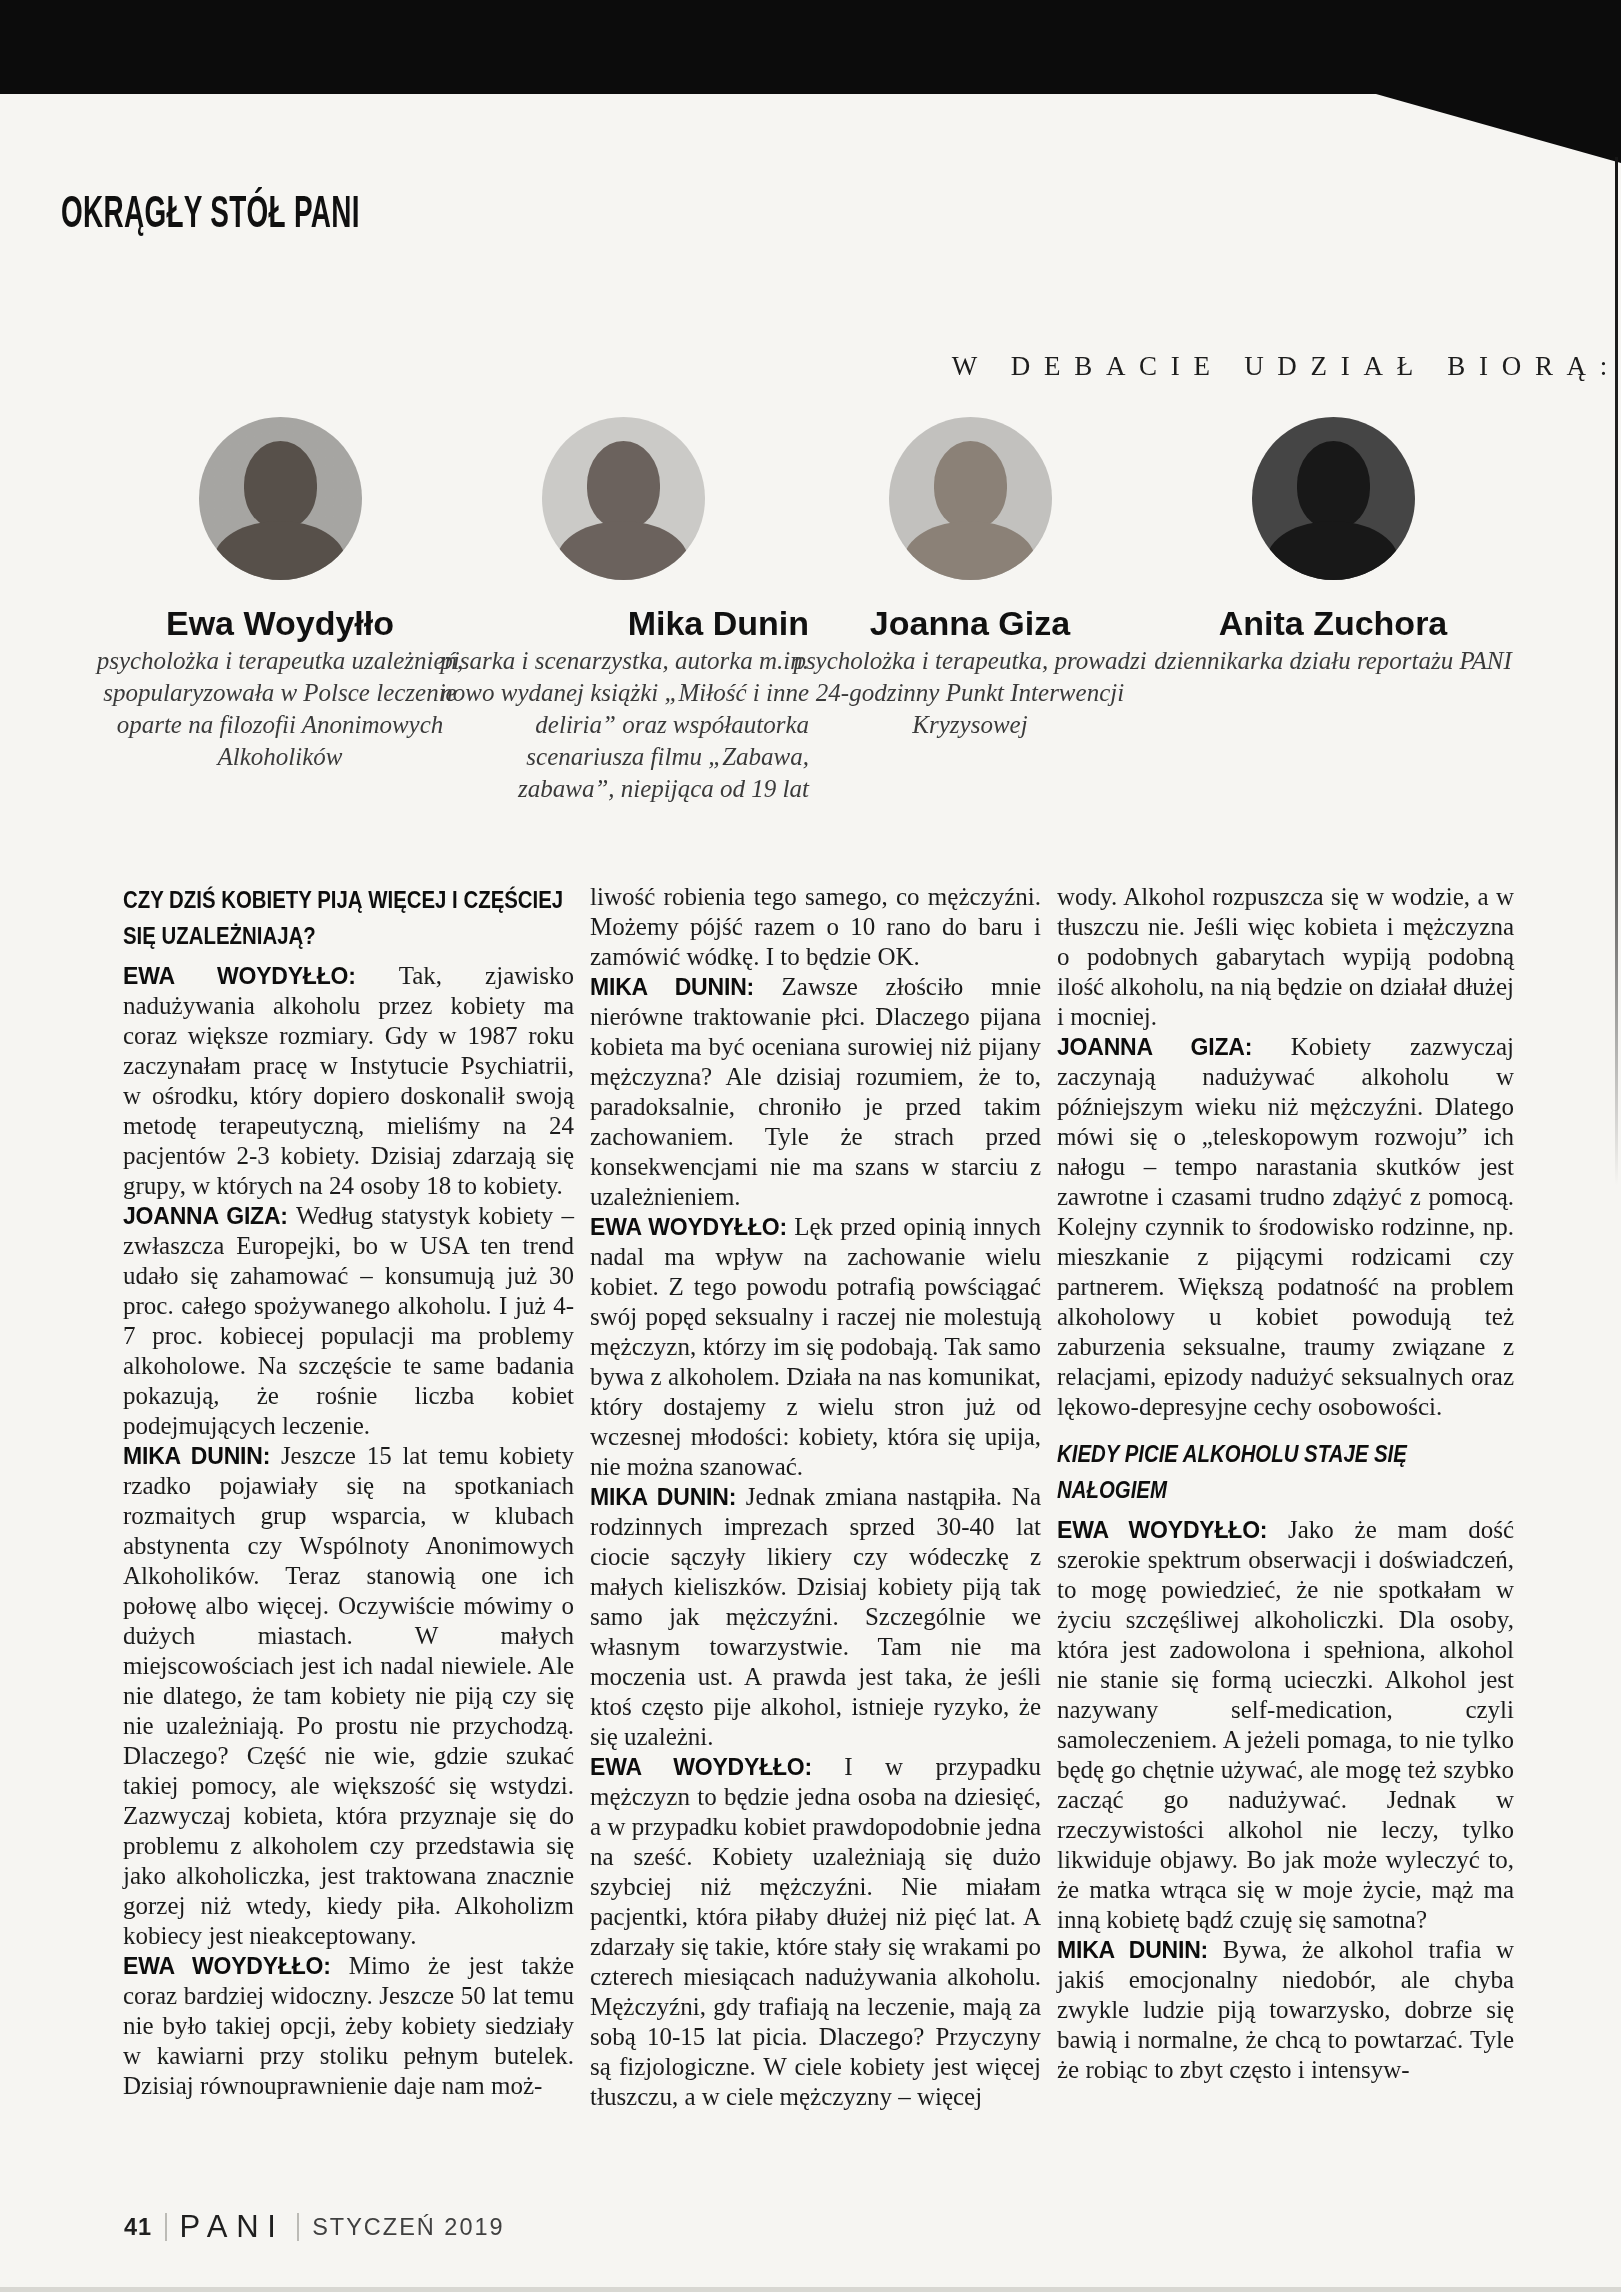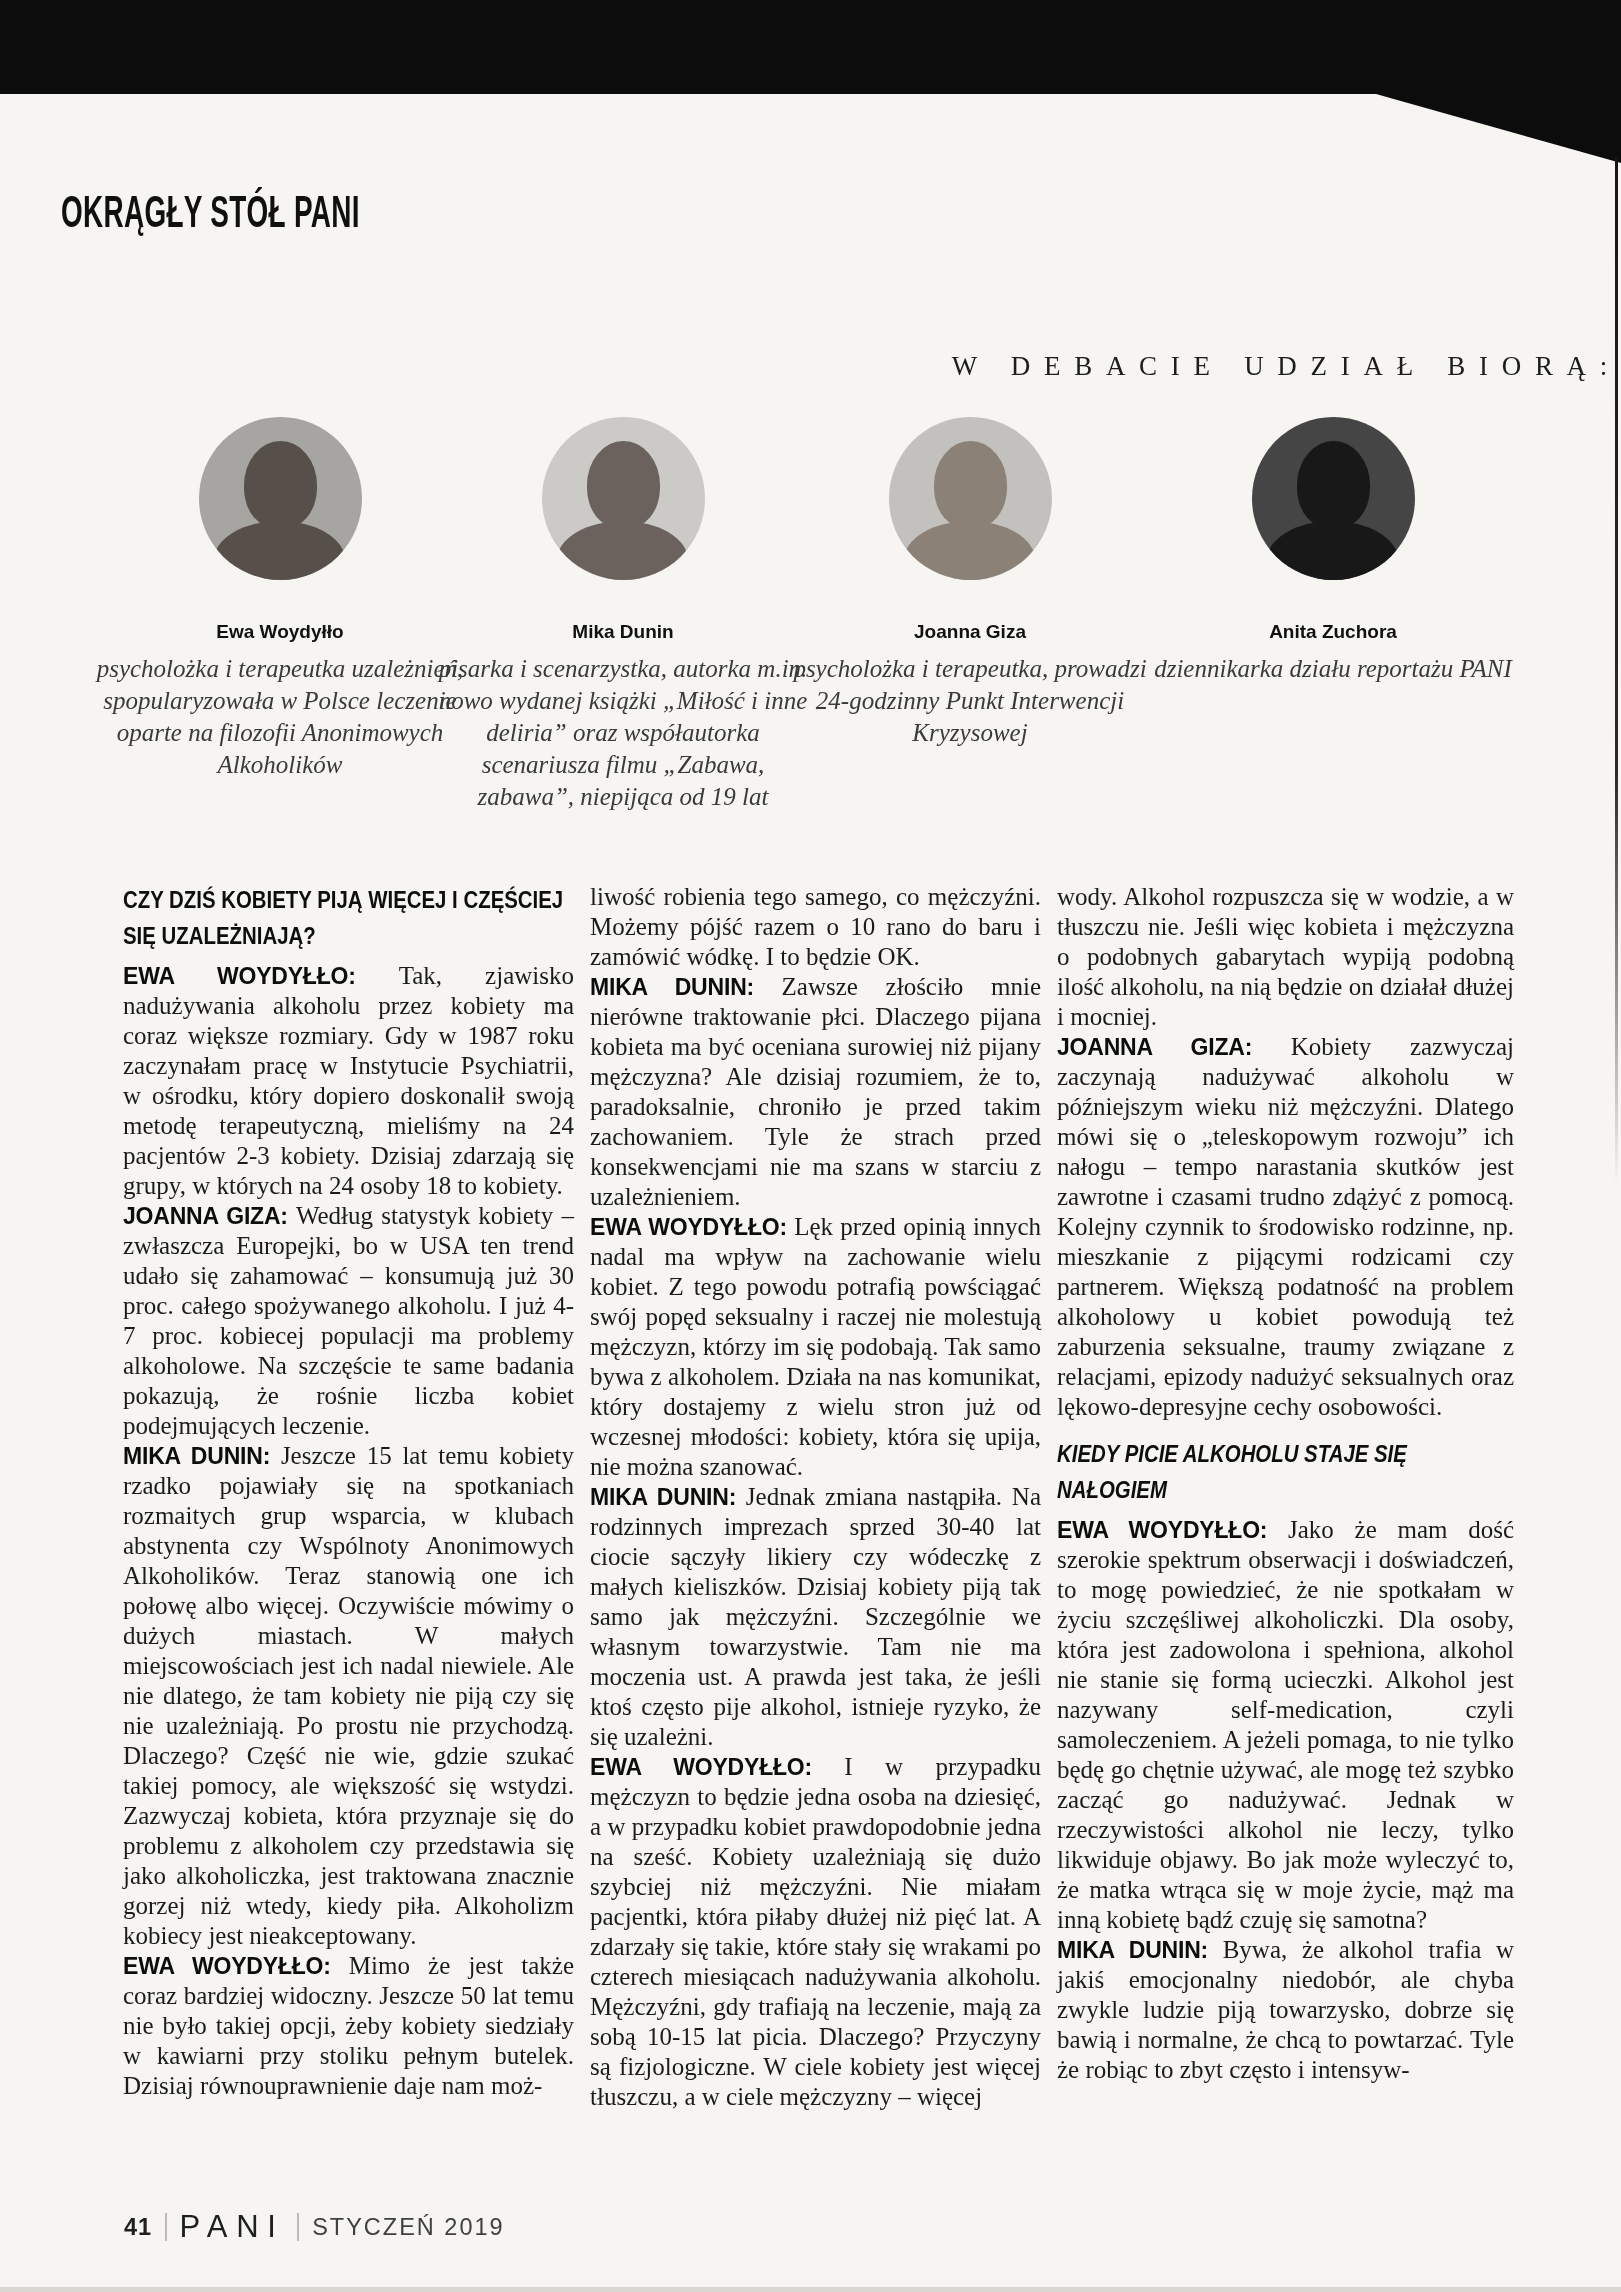--- a/index.html
+++ b/index.html
@@ -33,41 +33,41 @@
   .debate-heading{
     position:absolute;top:351px;left:0;width:100%;
     text-align:right;font-size:27px;letter-spacing:13.7px;
     color:#1d1d1d;white-space:nowrap;
   }
 
   
   .participants{position:absolute;top:417px;left:0;width:100%;height:451px;}
   .participant{position:absolute;top:0;width:372px;text-align:center;}
   .participant:nth-child(1){left:94px;}
-  .participant:nth-child(2){left:437px;}
+  .participant:nth-child(2){left:437px;text-align:right;}
   .participant:nth-child(3){left:784px;}
   .participant:nth-child(4){left:1147px;}
   .avatar{
     width:163px;height:163px;border-radius:50%;
     margin:0 auto;position:relative;overflow:hidden;
     background:radial-gradient(circle at 50% 38%, var(--pbg) 0%, var(--pbg) 70%, color-mix(in srgb,var(--pbg) 78%,#000) 100%);
     background-color:var(--pbg);
   }
   .avatar::before{ 
     content:"";position:absolute;left:50%;top:23.5px;width:73px;height:88px;margin-left:-36px;
     border-radius:50% 50% 46% 46%;background:var(--pfg);
   }
   .avatar::after{ 
     content:"";position:absolute;left:50%;top:104px;width:131px;height:78px;margin-left:-66px;
     border-radius:52% 52% 0 0;background:var(--pfg);
   }
   .pname{
-    margin-top:37px;
+    margin-top:29px;
     font-family:"Liberation Sans",sans-serif;font-weight:700;
-    font-size:19px;line-height:29px;color:#111;
+    font-size:34px;line-height:29px;color:#111;
   }
   .pbio{
     margin-top:6.9px;font-style:italic;
     font-size:25px;line-height:32px;color:#3a3a3a;
   }
 
   
   .columns{
     position:absolute;top:882px;left:123px;width:1386px;
     display:grid;grid-template-columns:451px 451px 457px;column-gap:16px;

